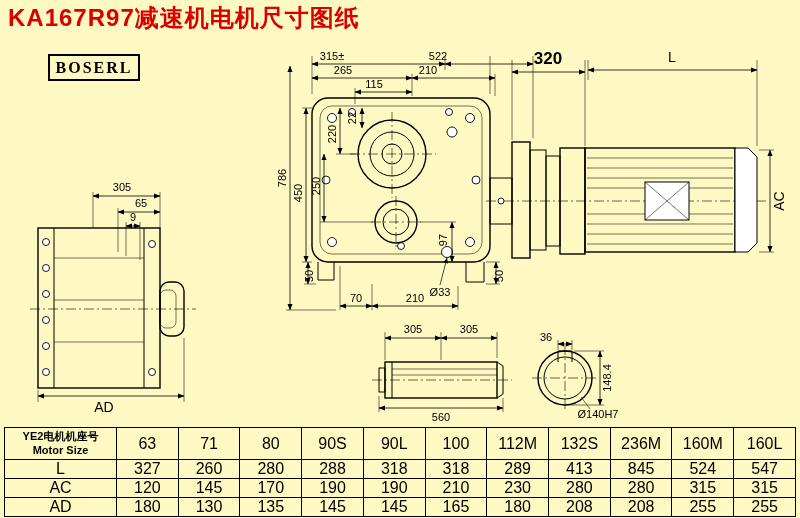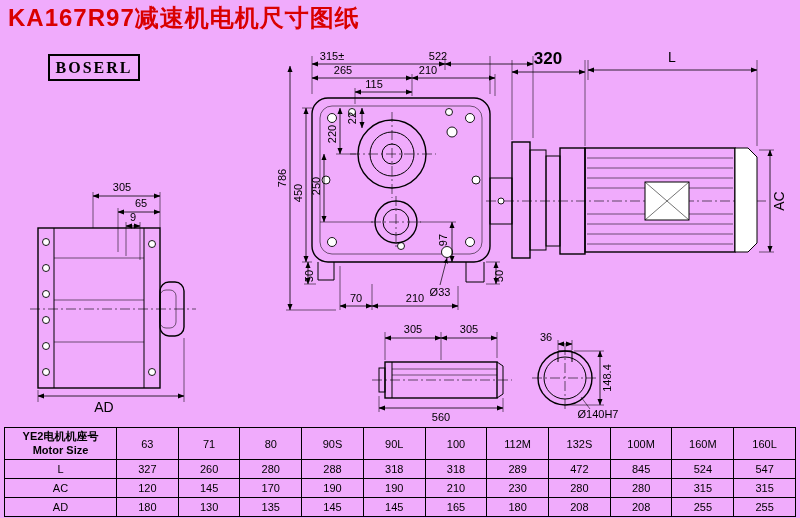--- a/index.html
+++ b/index.html
@@ -1,17 +1,17 @@
 <!DOCTYPE html>
 <html><head>
 <meta charset="utf-8">
 <style>
   * { margin:0; padding:0; box-sizing:border-box; }
   html,body { background:#fff; }
-  .page { position:relative; width:800px; height:518px; background:#f0abfc; overflow:hidden;
+  .page { position:relative; width:800px; height:518px; background:#fef9c3; overflow:hidden;
           font-family:"Liberation Sans",sans-serif; color:#000; }
   .title { position:absolute; top:2px; left:8px; font-size:24px; font-weight:bold;
            color:#d90000; letter-spacing:1px; white-space:nowrap; }
   .brand { position:absolute; top:54px; left:48px; width:92px; height:27px;
            border:2px solid #000; display:flex; align-items:center; justify-content:center;
            font-family:"Liberation Serif",serif; font-size:16px; font-weight:bold; letter-spacing:2px; }
   svg.drawing { position:absolute; top:0; left:0; }
 
   
   .s1 { fill:none; stroke:#000; stroke-width:1.4; }
@@ -24,21 +24,21 @@
   .cl { fill:none; stroke:#000; stroke-width:0.6; stroke-dasharray:10 3 2 3; }
   .wfill { fill:#fff; stroke:#000; stroke-width:1; }
   text { font-family:"Liberation Sans",sans-serif; fill:#000; }
   .dt  { font-size:11px; text-anchor:middle; }
   .med { font-size:14px; text-anchor:middle; }
   .big { font-size:17px; font-weight:bold; text-anchor:middle; }
 
   
   table.dims { position:absolute; top:427px; left:4px; width:792px;
                border-collapse:collapse; table-layout:fixed; }
-  .dims td { border:1px solid #000; text-align:center; font-size:11px; height:19px;
+  .dims td { border:1px solid #000; text-align:center; font-size:16px; height:19px;
              padding:0; vertical-align:middle; }
   .dims tr.header td { height:32px; }
   .dims td.head { font-size:11px; line-height:1.25;font-weight:bold; }
   .dims col.c0 { width:112px; }
 </style>
 </head>
 <body>
 
 <div class="page">
 
@@ -273,34 +273,34 @@
           <div>Motor Size</div>
         </td>
         <td>63</td>
         <td>71</td>
         <td>80</td>
         <td>90S</td>
         <td>90L</td>
         <td>100</td>
         <td>112M</td>
         <td>132S</td>
-        <td>100M</td>
+        <td>236M</td>
         <td>160M</td>
         <td>160L</td>
       </tr>
       <tr>
         <td>L</td>
         <td>327</td>
         <td>260</td>
         <td>280</td>
         <td>288</td>
         <td>318</td>
         <td>318</td>
         <td>289</td>
-        <td>472</td>
+        <td>413</td>
         <td>845</td>
         <td>524</td>
         <td>547</td>
       </tr>
       <tr>
         <td>AC</td>
         <td>120</td>
         <td>145</td>
         <td>170</td>
         <td>190</td>

